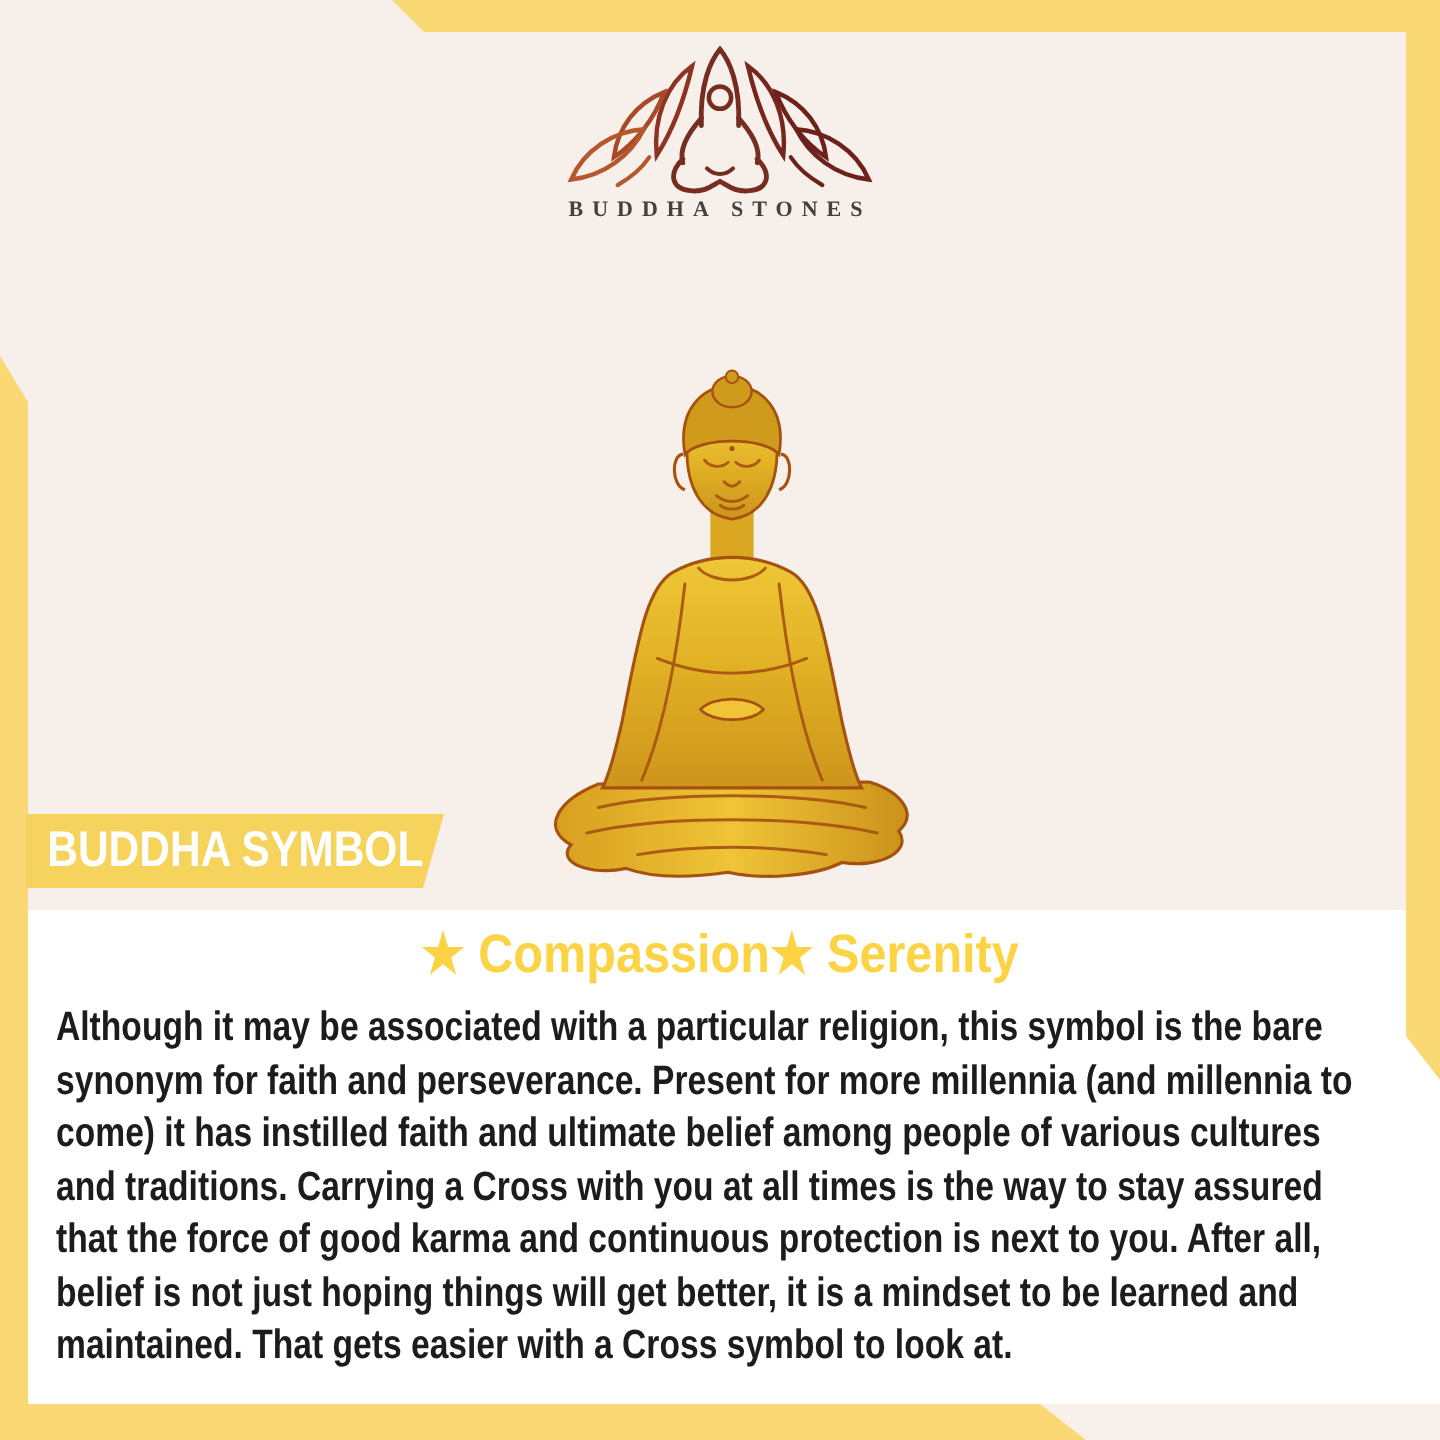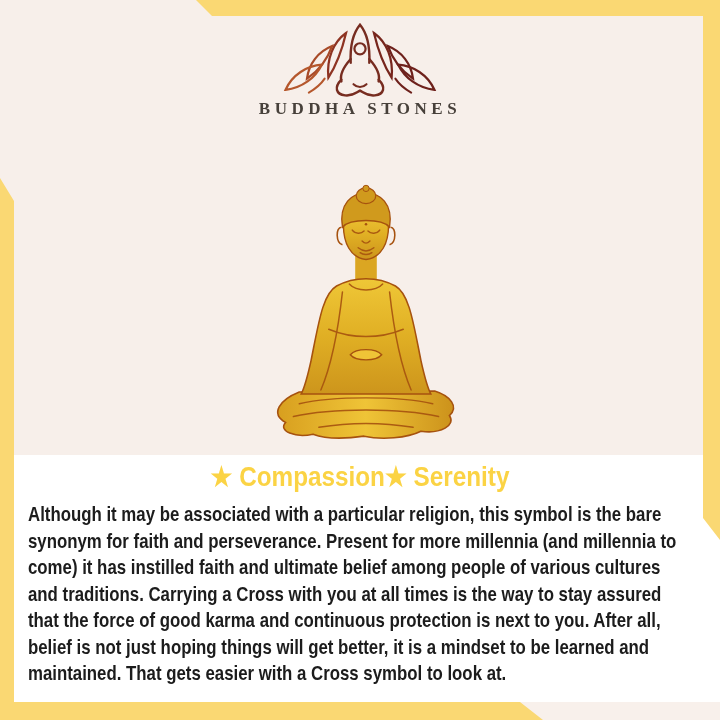--- a/index.html
+++ b/index.html
@@ -6,21 +6,21 @@
   .canvas{
     position:relative;width:720px;height:720px;overflow:hidden;
     background:#F7EFEA;font-family:"Liberation Sans",sans-serif;
   }
   
   .frame{position:absolute;left:0;top:0;z-index:5;pointer-events:none;}
   
   .logo-wrap{position:absolute;left:0;right:0;top:20px;display:flex;justify-content:center;z-index:2;}
   .brand-name{
     position:absolute;left:0;right:0;top:99px;text-align:center;z-index:2;
-    font-family:"Liberation Serif",serif;font-size:17px;font-weight:600;
+    font-family:"Liberation Serif",serif;font-size:11px;font-weight:600;
     letter-spacing:4.5px;color:#47403A;
   }
   
   .title-banner{
     position:absolute;left:148px;top:128px;width:427px;height:50px;
     background:#FDFAF4;z-index:2;display:flex;align-items:center;justify-content:center;
   }
   .title-banner span{
     font-size:35px;font-weight:bold;color:#FBD74D;white-space:nowrap;
     transform:scaleX(.88);
@@ -121,18 +121,21 @@
         <path d="M62,248 C92,243 128,243 158,248"></path>
       </g>
       <circle cx="110" cy="41" r="1.3" fill="#A6520F"></circle>
       <path d="M94,174 C100,167 120,167 126,174 C120,181 100,181 94,174 Z" fill="#EFC437" stroke="#A6520F" stroke-width="1.4"></path>
     </svg>
   </div>
 
   <div class="white-panel"></div>
   <div class="footer-cream"></div>
 
+  <div class="symbol-badge">
+    <span>BUDDHA SYMBOL</span>
+  </div>
 
   <div class="traits-line">★ Compassion★ Serenity</div>
 
   <p class="description">Although it may be associated with a particular religion, this symbol is the bare synonym for faith and perseverance. Present for more millennia (and millennia to come) it has instilled faith and ultimate belief among people of various cultures and traditions. Carrying a Cross with you at all times is the way to stay assured that the force of good karma and continuous protection is next to you. After all, belief is not just hoping things will get better, it is a mindset to be learned and maintained. That gets easier with a Cross symbol to look at.</p>
 
 </div>
 
 </body></html>

